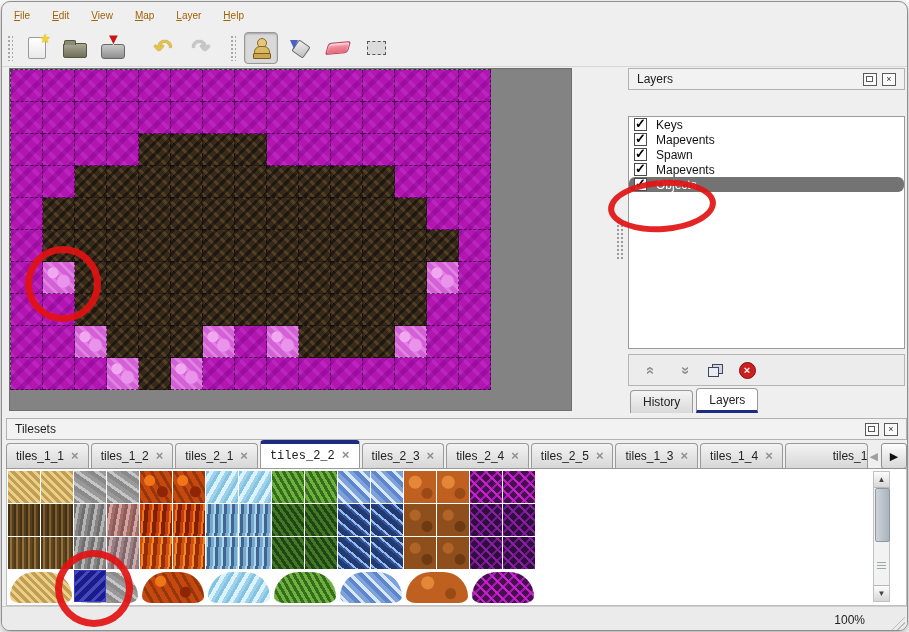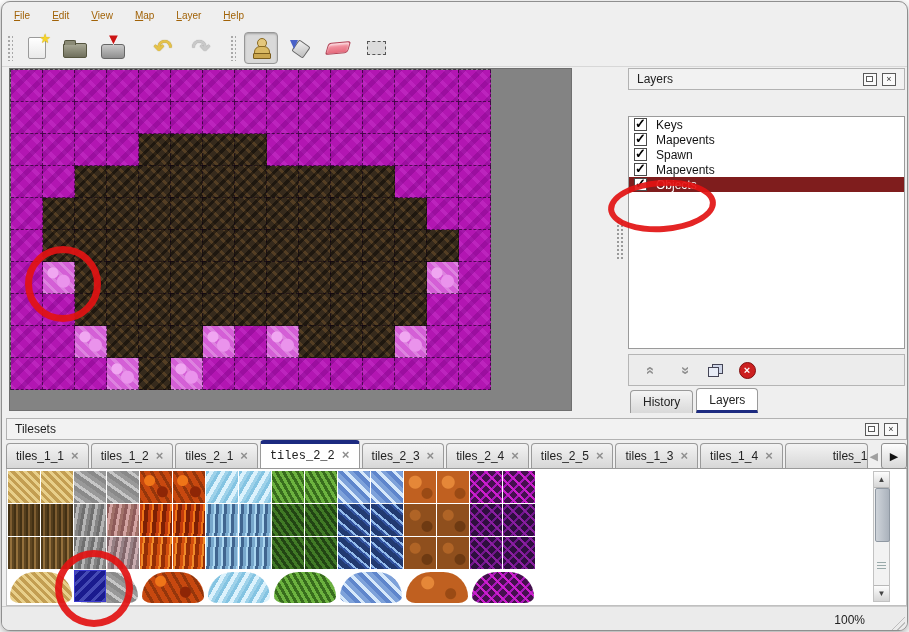--- a/index.html
+++ b/index.html
@@ -52,21 +52,21 @@
   .ptitle{position:absolute;height:22px;background:#f2f2f2;border:1px solid #b2b2b2;box-sizing:border-box;display:flex;align-items:center;padding:0 8px;font-size:12px;color:#222;}
   .ptitle .sp{flex:1;}
   .wbtn{width:12px;height:11px;border:1px solid #5a5a5a;margin-left:5px;position:relative;background:#fafafa;display:flex;align-items:center;justify-content:center;font-size:9px;line-height:9px;color:#333;}
   .wbtn.float::before{content:"";position:absolute;left:2px;top:2px;width:5px;height:4px;border:1px solid #5a5a5a;background:#fff;}
   
   .op-row{position:absolute;left:626px;top:92px;width:277px;height:20px;display:flex;align-items:center;font-size:12px;color:#222;}
   .op-track{position:relative;flex:1;height:6px;margin-left:10px;margin-right:4px;background:#11118e;border-radius:2px;border:1px solid #0b0b6a;}
   .op-handle{position:absolute;right:-2px;top:-6px;width:22px;height:16px;background:#f1f1f1;border:1px solid #8a8a8a;border-radius:3px;background-image:radial-gradient(circle,#b5b5b5 .8px,transparent 1px);background-size:3px 3px;}
   .layer-list{position:absolute;left:626px;top:114px;width:277px;height:233px;background:#ffffff;border:1px solid #9a9a9a;box-sizing:border-box;overflow:hidden;}
   .lrow{display:flex;align-items:center;height:15px;padding:0 0 0 5px;font-size:12px;color:#111;}
-  .lrow.selected{background:#7f1d1d;color:#ffffff;}
+  .lrow.selected{background:#737373;color:#ffffff;border-radius:6px;}
   .cb{width:11px;height:11px;background:#fff;border:1px solid #4a4a4a;margin-right:9px;position:relative;flex:0 0 auto;}
   .cb::after{content:"✓";position:absolute;left:0px;top:-3px;font-size:13px;font-weight:bold;color:#000;}
   .lbtns{position:absolute;left:626px;top:352px;width:277px;height:32px;background:#ececec;border:1px solid #b5b5b5;box-sizing:border-box;display:flex;align-items:center;padding-left:10px;}
   .lbtn{width:24px;height:22px;margin-right:8px;display:flex;align-items:center;justify-content:center;}
   .chev{font-size:15px;font-weight:bold;color:#8f8f8f;display:inline-block;}
   .chev.up{transform:rotate(90deg);}
   .chev.down{transform:rotate(-90deg);}
   .ico-copy{position:relative;width:14px;height:12px;}
   .ico-copy::before{content:"";position:absolute;left:4px;top:0;width:9px;height:8px;border:1px solid #445;background:#cfd6e8;}
   .ico-copy::after{content:"";position:absolute;left:0;top:3px;width:9px;height:8px;border:1px solid #445;background:#e8ecf6;}

